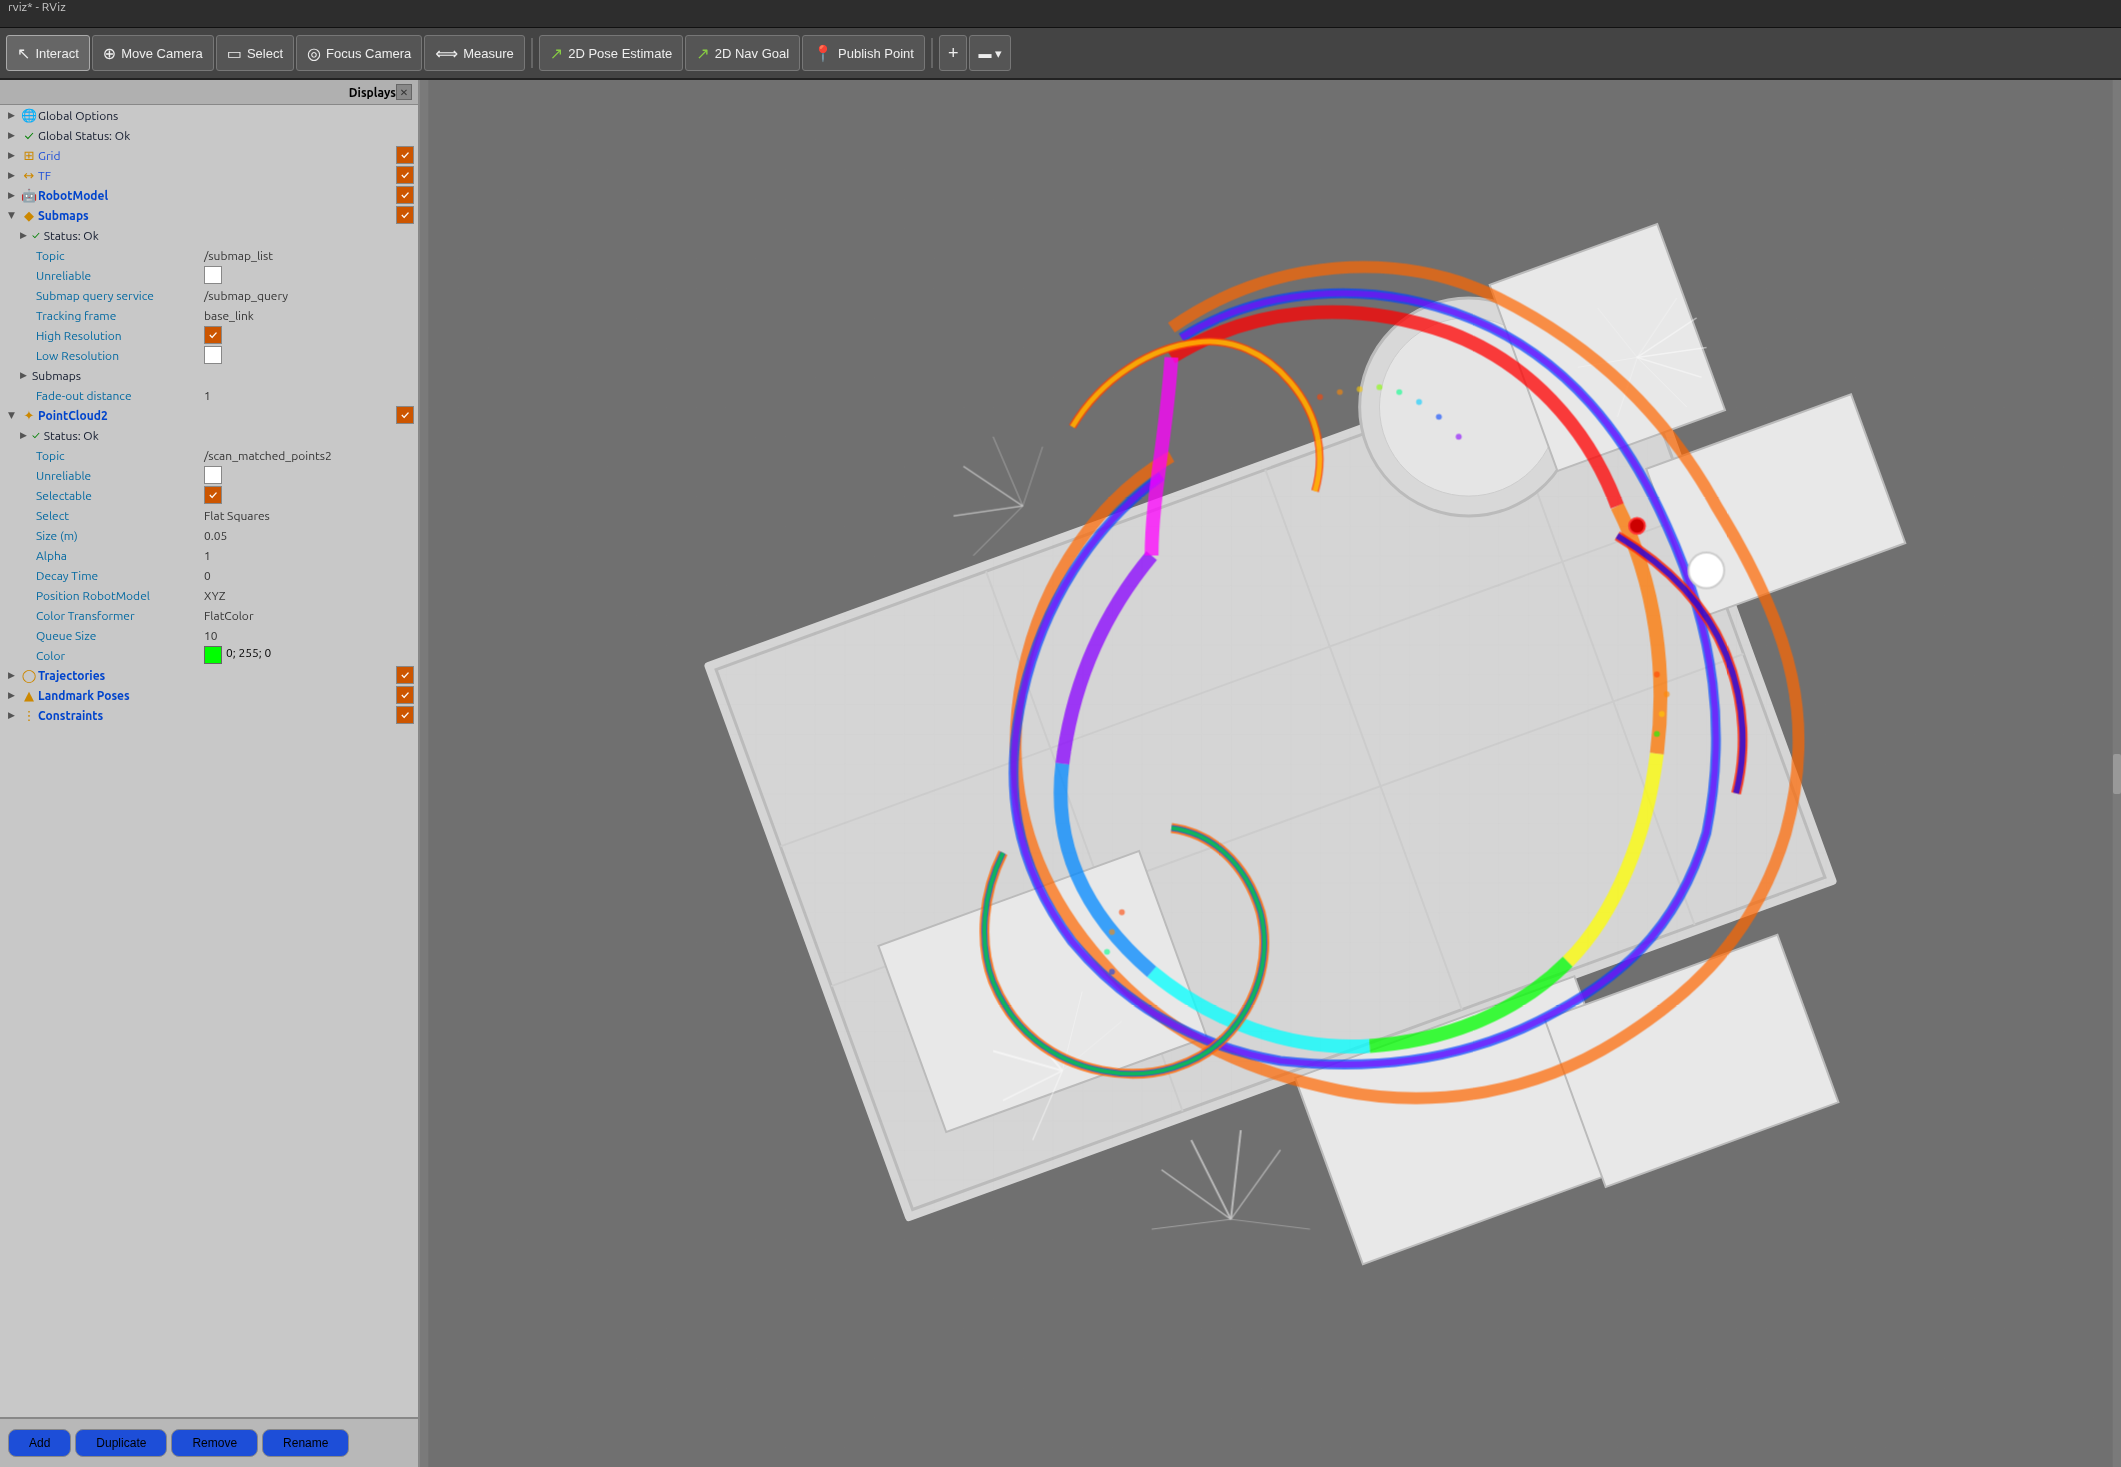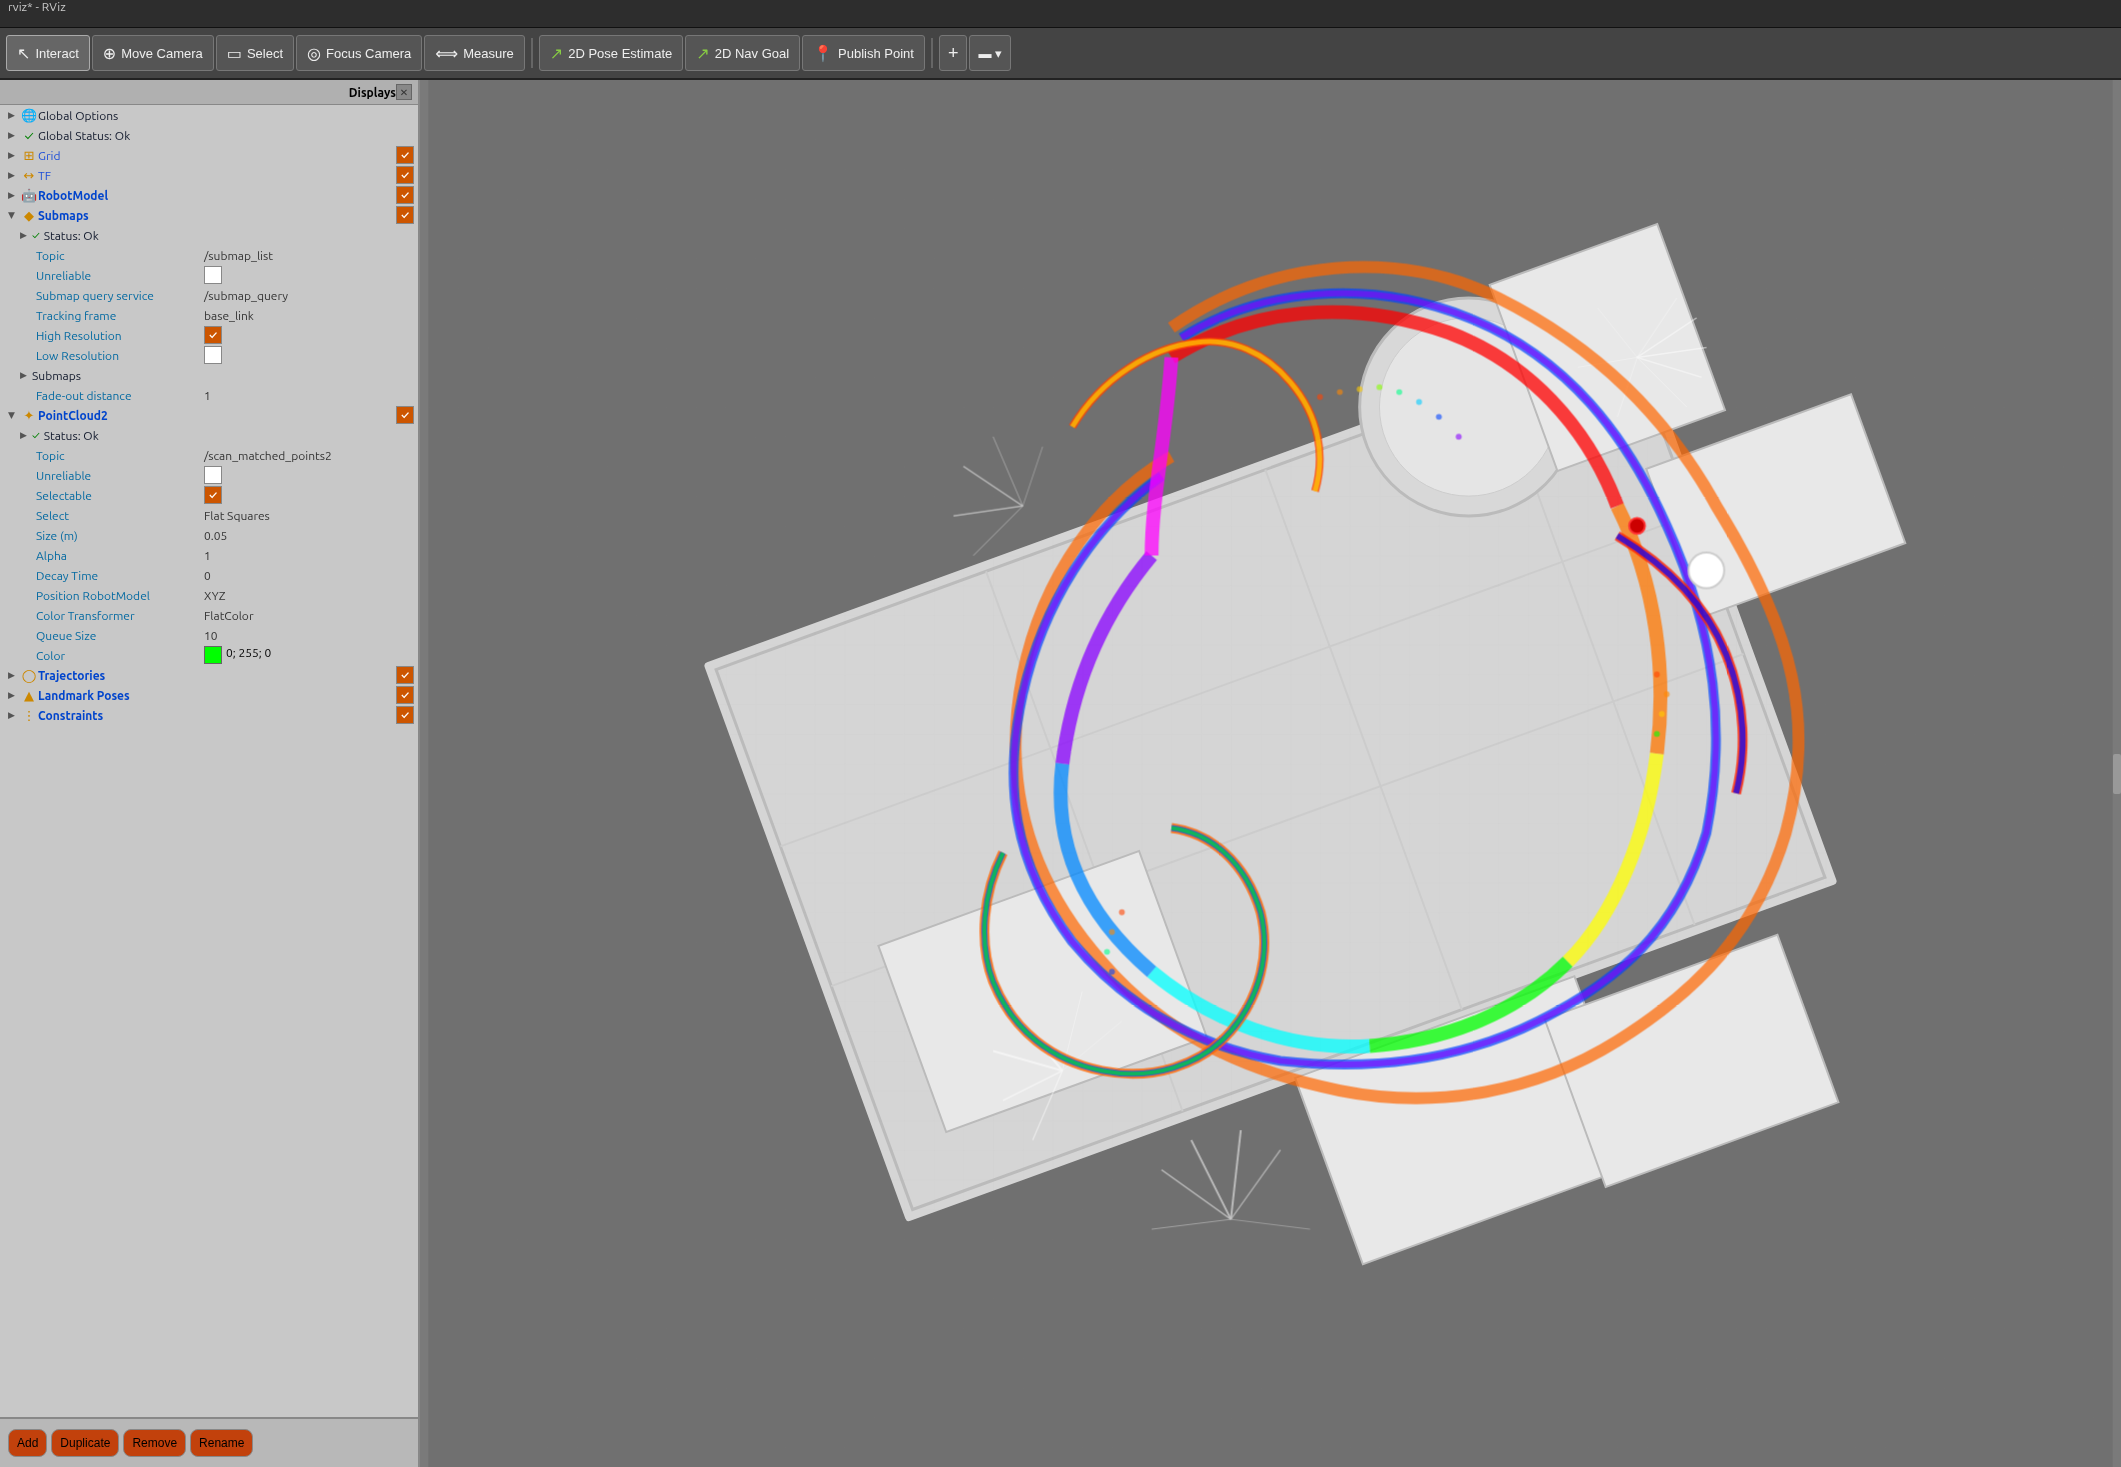--- a/index.html
+++ b/index.html
@@ -174,22 +174,22 @@
     #bottom-buttons {
       height: 50px;
       background: #b8b8b8;
       display: flex;
       align-items: center;
       gap: 4px;
       padding: 0 8px;
       border-top: 2px solid #888;
     }
     .bottom-btn {
-      padding: 6px 8px;
-      background: #c2410c;
+      padding: 6px 20px;
+      background: #1d4ed8;
       border: 1px solid #888;
       border-radius: 8px;
       cursor: pointer;
       font-size: 12px;
       color: #000;
     }
 
     
     #viewport {
       flex: 1;

